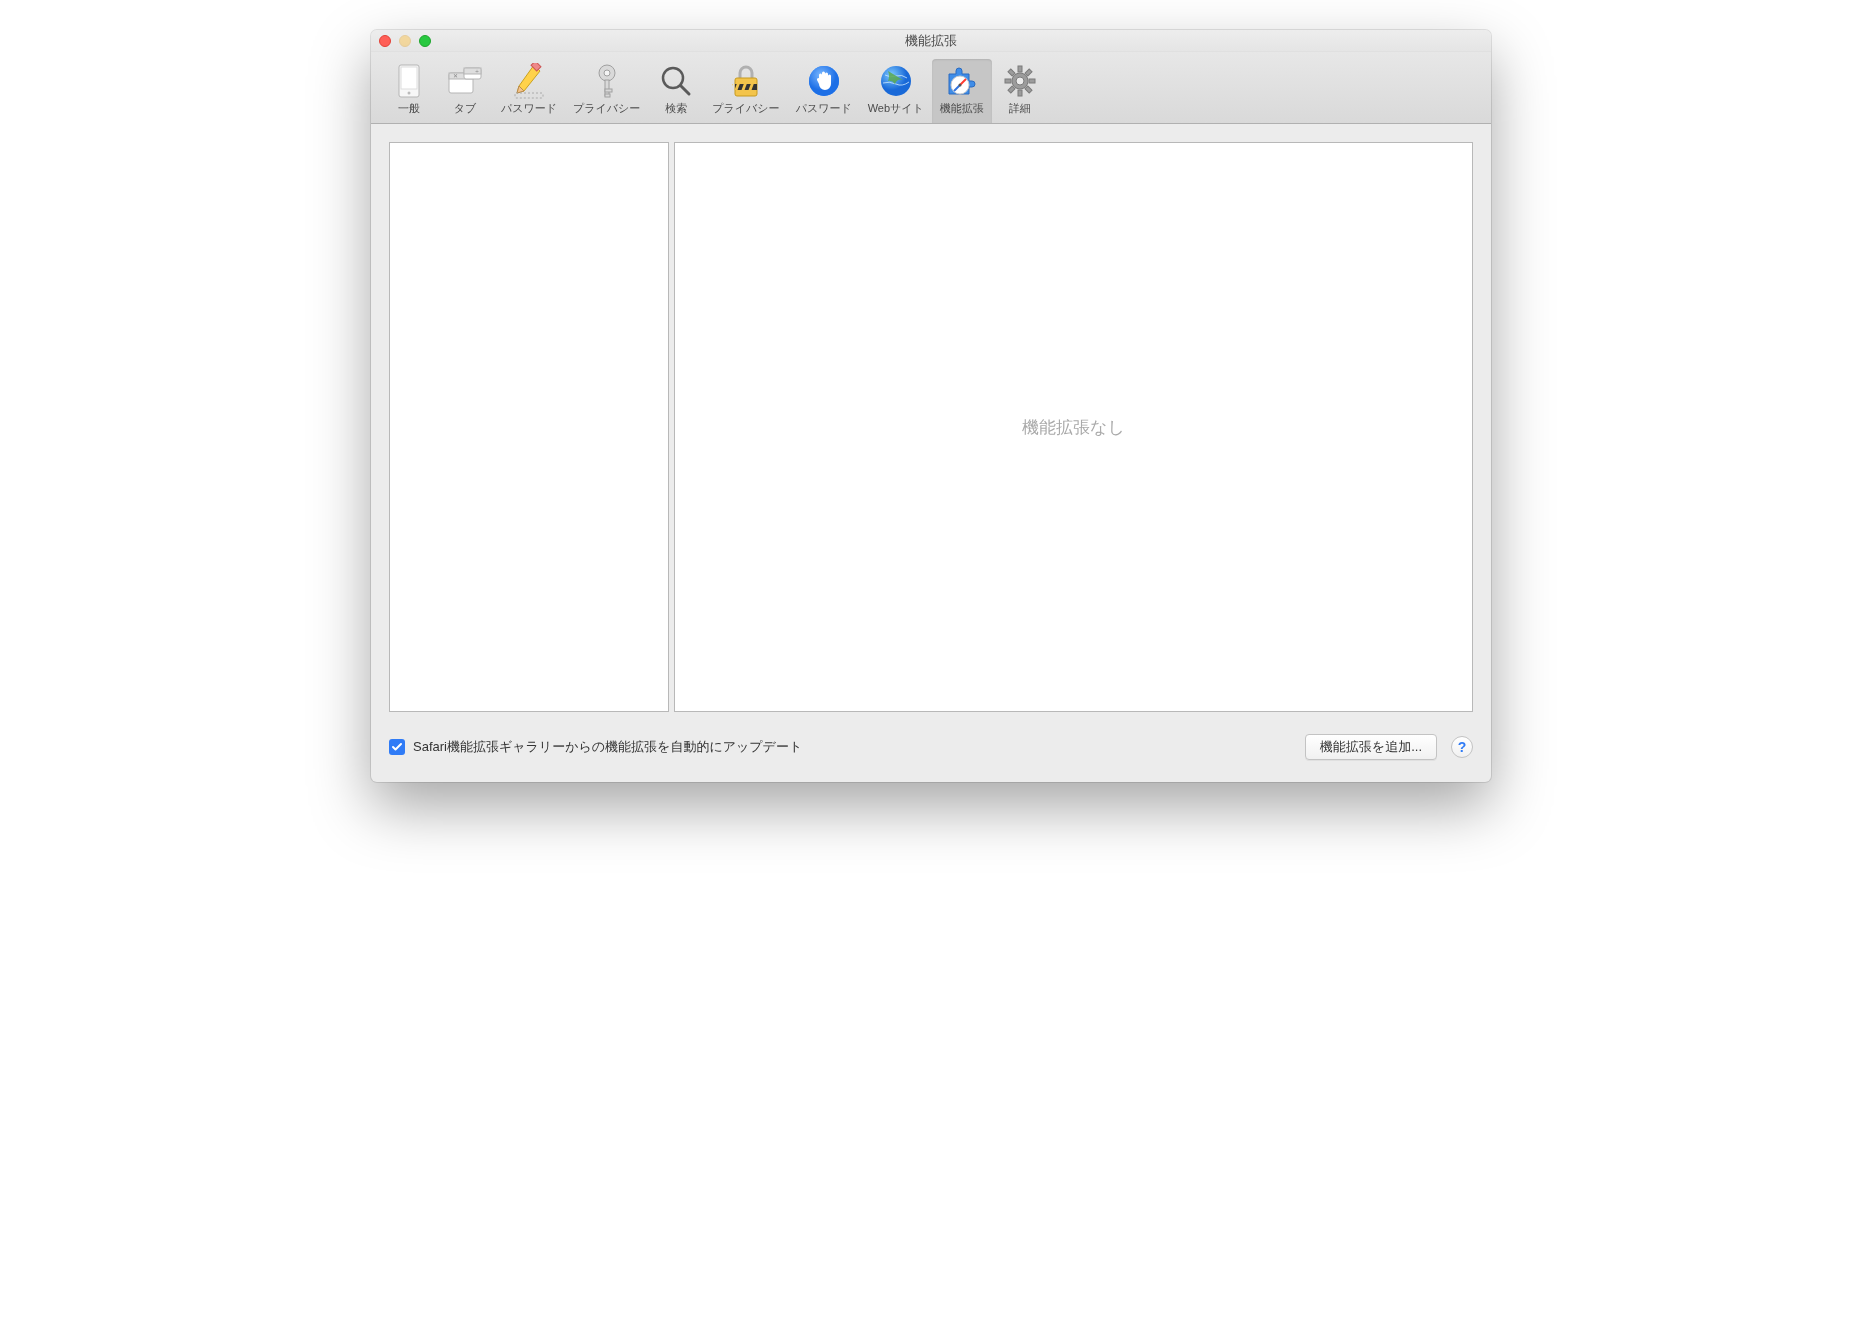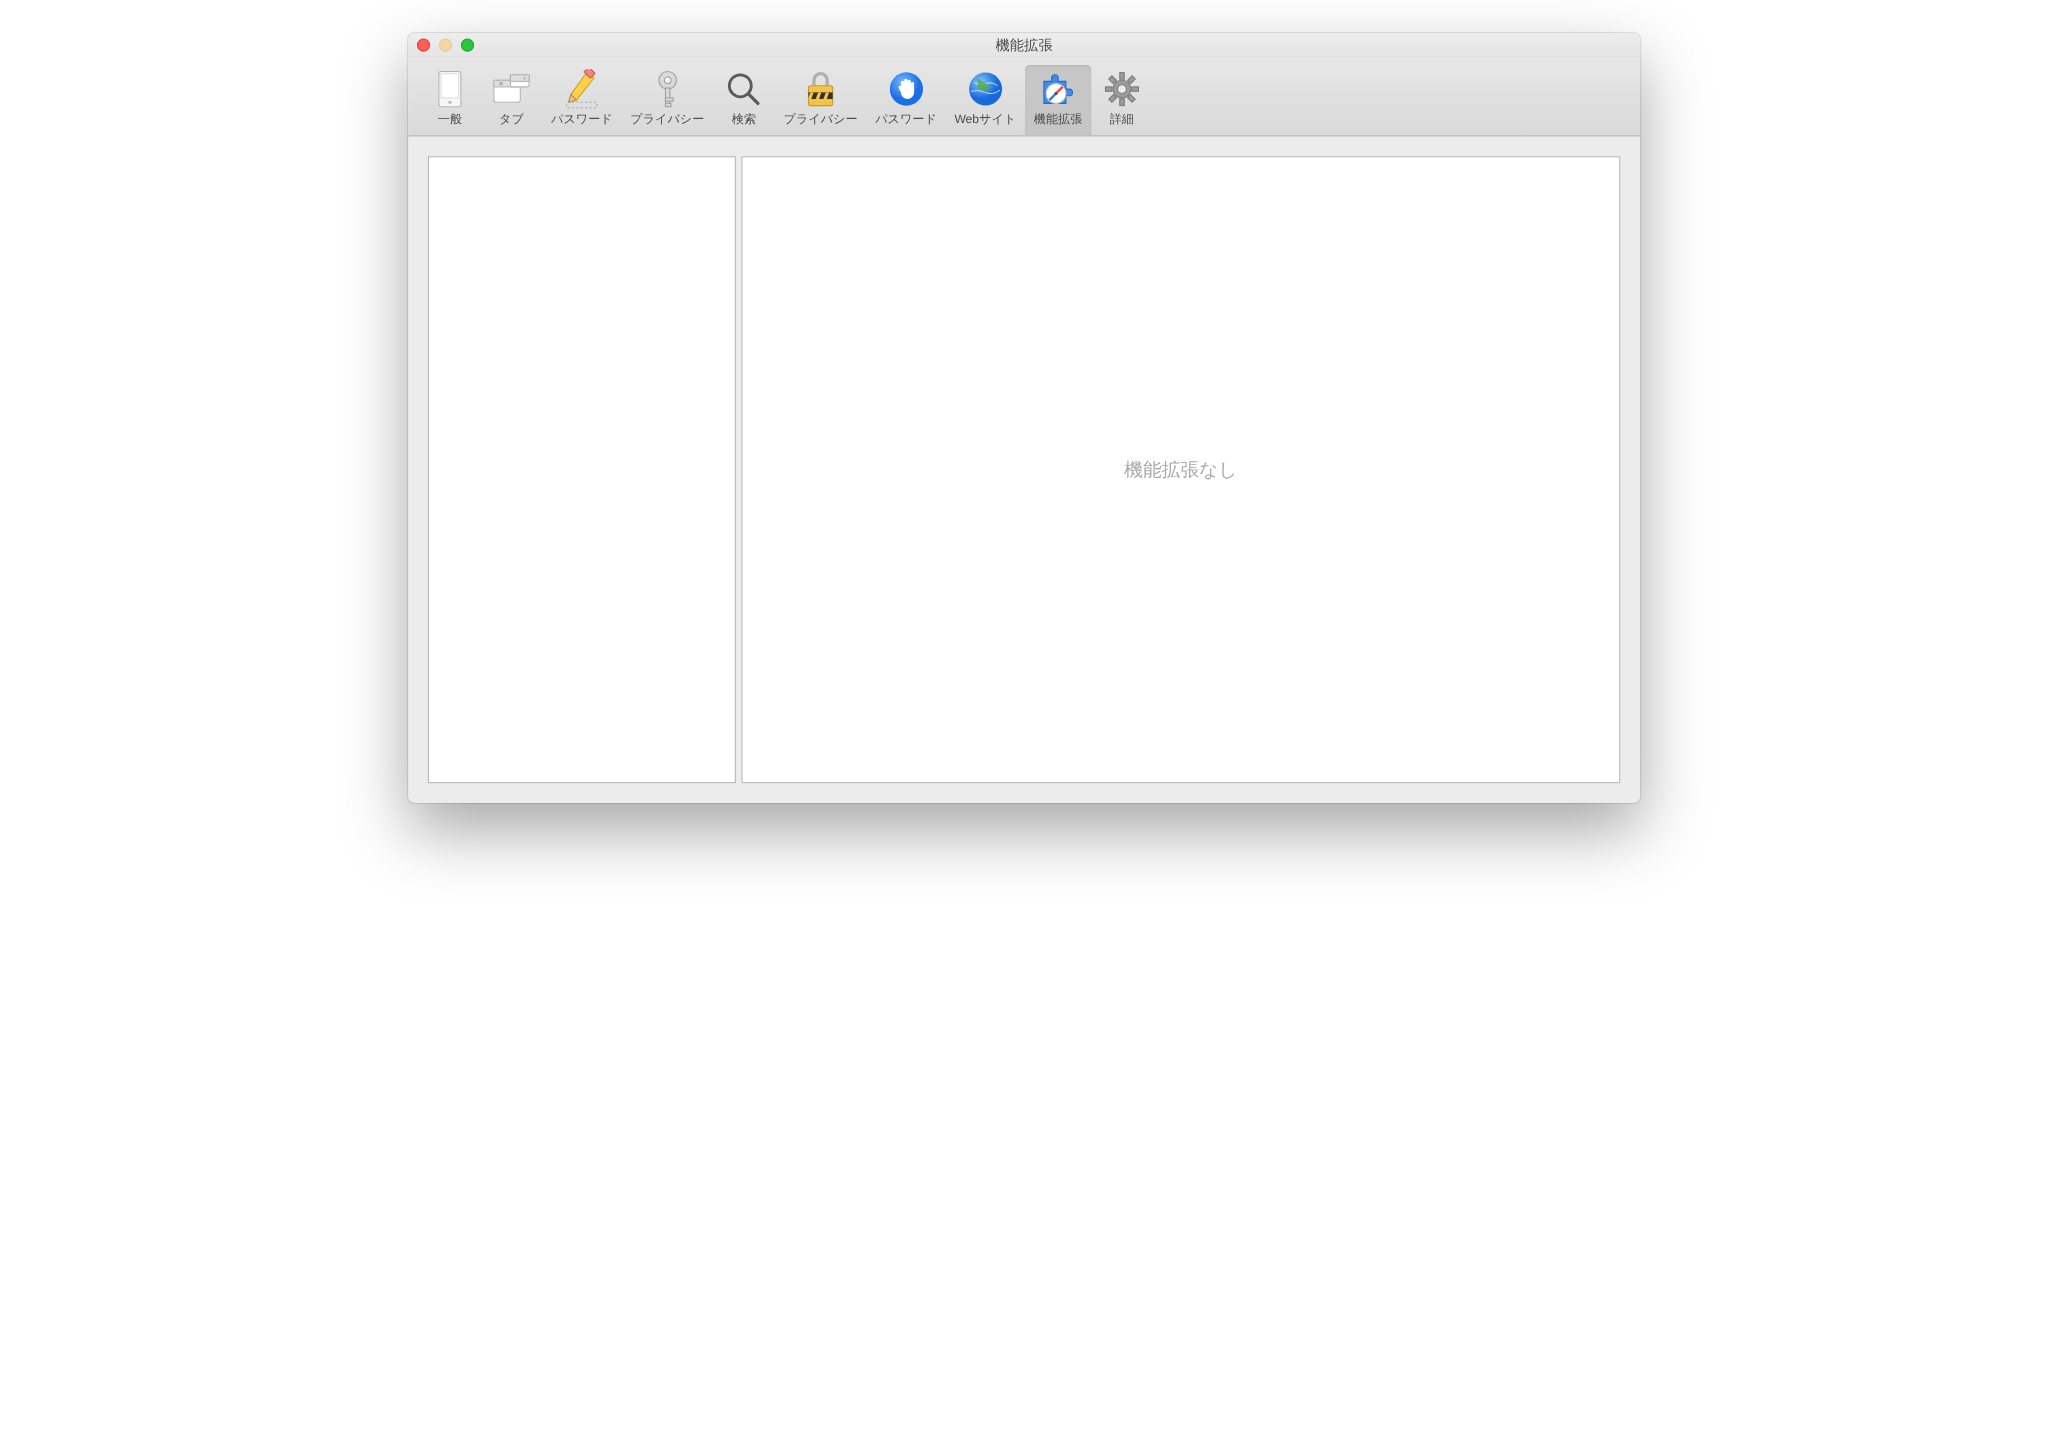--- a/index.html
+++ b/index.html
@@ -326,14 +326,27 @@
 
   </div>
 
   <div class="content">
     <div class="panel panel-left"></div>
     <div class="panel panel-right">
       <div class="empty-text">機能拡張なし</div>
     </div>
   </div>
 
+  <div class="footer">
+    <div class="checkbox-row">
+      <div class="checkbox">
+        <svg viewBox="0 0 12 12">
+            <path d="M2 6 l2.5 2.5 L10 3" stroke="#fff" stroke-width="2" fill="none" stroke-linecap="round" stroke-linejoin="round"></path>
+          </svg>
+      </div>
+      <span class="checkbox-label">Safari機能拡張ギャラリーからの機能拡張を自動的にアップデート</span>
+    </div>
+    <div class="spacer"></div>
+    <button class="btn">機能拡張を追加...</button>
+    <div class="help-btn">?</div>
+  </div>
 
 </div>
 
 </body></html>

